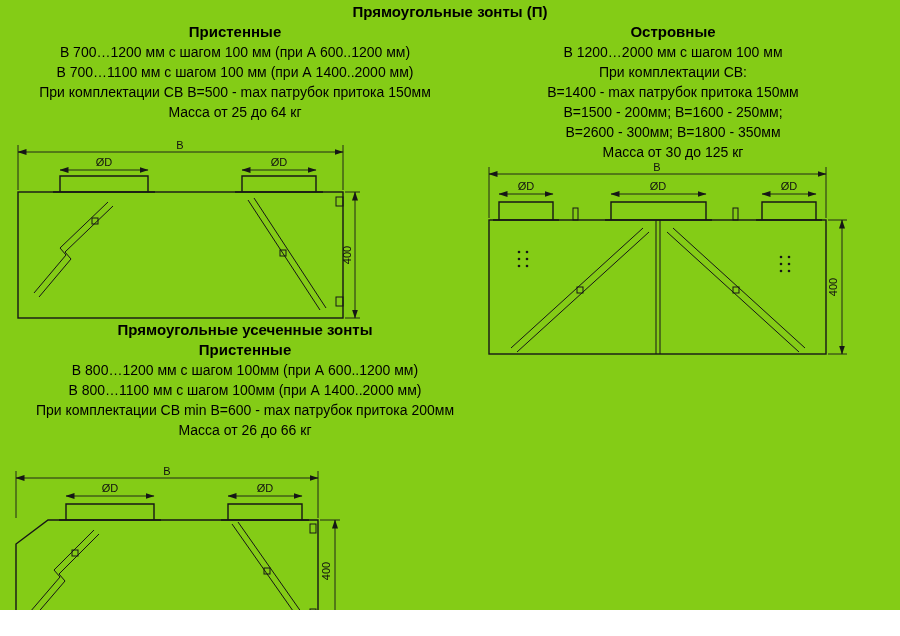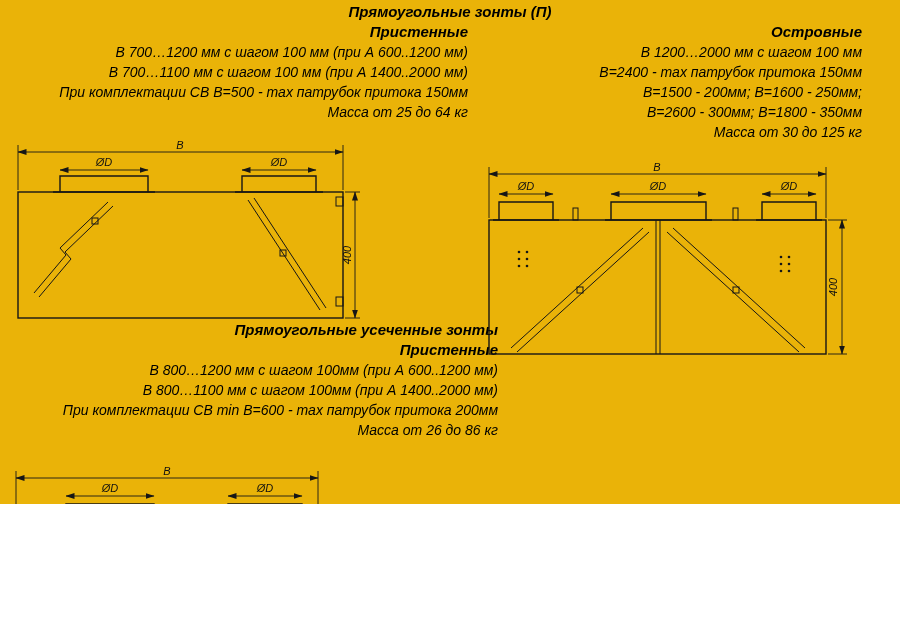--- a/index.html
+++ b/index.html
@@ -1,24 +1,24 @@
 <!DOCTYPE html>
 <html><head>
 <meta charset="utf-8">
 <style>
   html,body { margin:0; padding:0; background:#fff; }
   .page {
-    position:relative; width:900px; height:504px; background:#eab308;
-    font-family:"Liberation Sans", sans-serif; color:#000; overflow:hidden;font-style:italic;
+    position:relative; width:900px; height:610px; background:#84cc16;
+    font-family:"Liberation Sans", sans-serif; color:#000; overflow:hidden;
   }
   .title {
     position:absolute; top:3px; left:0; width:900px; text-align:center;
     font-weight:bold; font-size:15px;
   }
-  .tblock { position:absolute; text-align:right; font-size:14px; }
+  .tblock { position:absolute; text-align:center; font-size:14px; }
   .tblock div { line-height:20px; white-space:nowrap; }
   .heading { font-weight:bold; font-size:15px; }
   svg { position:absolute; display:block; }
   svg text { font-size:11px; fill:#111; font-family:"Liberation Sans", sans-serif; }
   .outline { fill:none; stroke:#161616; stroke-width:1.4; }
   .inner   { fill:none; stroke:#161616; stroke-width:1; }
   .dim     { fill:none; stroke:#161616; stroke-width:0.9; }
   .flange  { stroke:#161616; stroke-width:1.6; }
   .dot     { fill:#161616; }
 </style>
@@ -33,33 +33,34 @@
     <div class="heading">Пристенные</div>
     <div>В 700…1200 мм с шагом 100 мм (при А 600..1200 мм)</div>
     <div>В 700…1100 мм с шагом 100 мм (при А 1400..2000 мм)</div>
     <div>При комплектации СВ В=500 - max патрубок притока 150мм</div>
     <div>Масса от 25 до 64 кг</div>
   </div>
 
   <div class="tblock" style="left:484px; top:22px; width:378px;">
     <div class="heading">Островные</div>
     <div>В 1200…2000 мм с шагом 100 мм</div>
-    <div>В=2400 - max патрубок притока 150мм</div>
+    <div>При комплектации СВ:</div>
+    <div>В=1400 - max патрубок притока 150мм</div>
     <div>В=1500 - 200мм; В=1600 - 250мм;</div>
     <div>В=2600 - 300мм; В=1800 - 350мм</div>
     <div>Масса от 30 до 125 кг</div>
   </div>
 
-  <div class="tblock" style="left:8px; top:320px; width:490px;">
+  <div class="tblock" style="left:0px; top:320px; width:490px;">
     <div class="heading">Прямоугольные усеченные зонты</div>
     <div class="heading">Пристенные</div>
     <div>В 800…1200 мм с шагом 100мм (при А 600..1200 мм)</div>
     <div>В 800…1100 мм с шагом 100мм (при А 1400..2000 мм)</div>
     <div>При комплектации СВ min В=600 - max патрубок притока 200мм</div>
-    <div>Масса от 26 до 86 кг</div>
+    <div>Масса от 26 до 66 кг</div>
   </div>
 
   <svg style="left:8px; top:140px;" width="352" height="185" viewBox="0 0 352 185">
     <defs>
       <marker id="ah1" markerWidth="9" markerHeight="6" refX="8.5" refY="3" orient="auto-start-reverse" markerUnits="userSpaceOnUse">
         <path d="M0,0 L9,3 L0,6 Z" fill="#161616"></path>
       </marker>
     </defs>
     <g>
       <line class="dim" x1="10" y1="5" x2="10" y2="50"></line>

